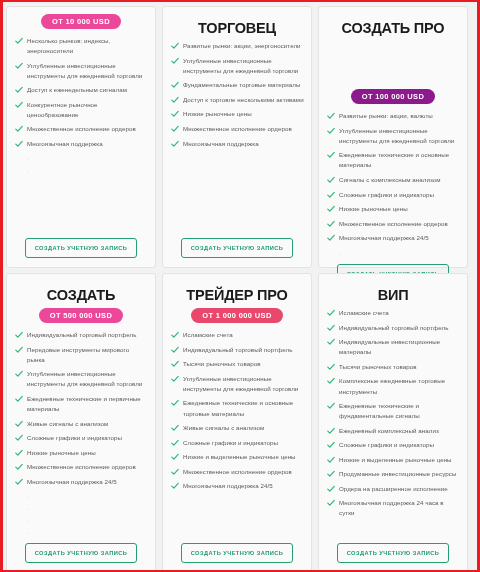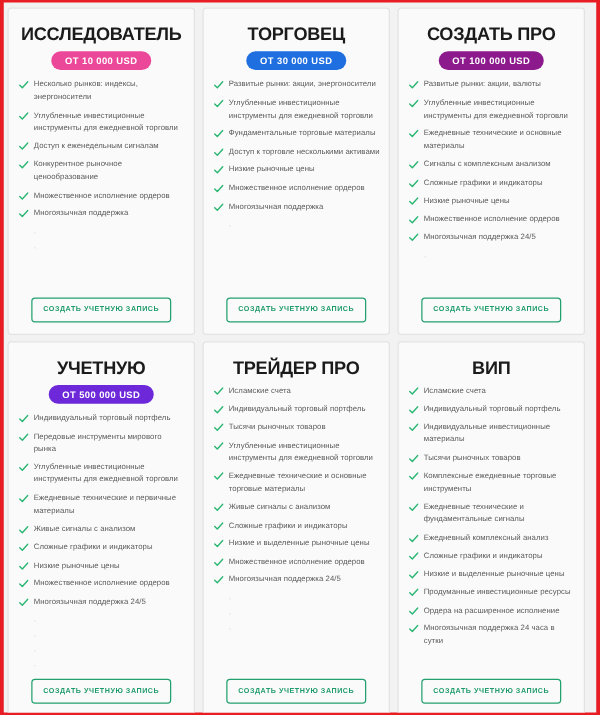--- a/index.html
+++ b/index.html
@@ -119,21 +119,20 @@
     cursor: pointer;
     white-space: nowrap;
   }
 </style>
 </head>
 <body>
 
 <div class="page-frame">
   <div class="grid" id="grid">
       <div class="card card-row-1" style="height: 262px;">
-        <div class="card-title">ИССЛЕДОВАТЕЛЬ</div>
         <div class="price-badge" style="background: #ec4899;">ОТ 10 000 USD</div>
         <ul class="features">
           <li class="feature"><span class="check-icon">
               <svg width="8" height="8" viewBox="0 0 12 12" xmlns="http://www.w3.org/2000/svg">
                 <path d="M1.2 6.2 L4.3 9.2 L10.8 2.2" fill="none" stroke="#2bb673" stroke-width="1.7" stroke-linecap="round" stroke-linejoin="round"></path>
               </svg>
             </span><span>Несколько рынков: индексы, энергоносители</span></li>
           <li class="feature"><span class="check-icon">
               <svg width="8" height="8" viewBox="0 0 12 12" xmlns="http://www.w3.org/2000/svg">
                 <path d="M1.2 6.2 L4.3 9.2 L10.8 2.2" fill="none" stroke="#2bb673" stroke-width="1.7" stroke-linecap="round" stroke-linejoin="round"></path>
@@ -161,21 +160,20 @@
             </span><span>Многоязычная поддержка</span></li>
           <li class="spacer-dot">·</li>
           <li class="spacer-dot">·</li>
         </ul>
         <div class="cta-wrap">
           <button class="cta-button">СОЗДАТЬ УЧЕТНУЮ ЗАПИСЬ</button>
         </div>
       </div>
       <div class="card card-row-1" style="height: 262px; justify-content: flex-end;">
         <div class="card-title">ТОРГОВЕЦ</div>
-        <div class="price-badge" style="background: rgb(31, 111, 224);">ОТ 30 000 USD</div>
         <ul class="features">
           <li class="feature"><span class="check-icon">
               <svg width="8" height="8" viewBox="0 0 12 12" xmlns="http://www.w3.org/2000/svg">
                 <path d="M1.2 6.2 L4.3 9.2 L10.8 2.2" fill="none" stroke="#2bb673" stroke-width="1.7" stroke-linecap="round" stroke-linejoin="round"></path>
               </svg>
             </span><span>Развитые рынки: акции, энергоносители</span></li>
           <li class="feature"><span class="check-icon">
               <svg width="8" height="8" viewBox="0 0 12 12" xmlns="http://www.w3.org/2000/svg">
                 <path d="M1.2 6.2 L4.3 9.2 L10.8 2.2" fill="none" stroke="#2bb673" stroke-width="1.7" stroke-linecap="round" stroke-linejoin="round"></path>
               </svg>
@@ -206,21 +204,21 @@
               </svg>
             </span><span>Многоязычная поддержка</span></li>
           <li class="spacer-dot">·</li>
         </ul>
         <div class="cta-wrap">
           <button class="cta-button">СОЗДАТЬ УЧЕТНУЮ ЗАПИСЬ</button>
         </div>
       </div>
       <div class="card card-row-1" style="height: 262px;">
         <div class="card-title">СОЗДАТЬ ПРО</div>
-        <div class="price-badge" style="background: rgb(140, 26, 140);">ОТ 100 000 USD</div>
+        <div class="price-badge" style="background: rgb(140, 26, 140); margin-top: 48px;">ОТ 100 000 USD</div>
         <ul class="features">
           <li class="feature"><span class="check-icon">
               <svg width="8" height="8" viewBox="0 0 12 12" xmlns="http://www.w3.org/2000/svg">
                 <path d="M1.2 6.2 L4.3 9.2 L10.8 2.2" fill="none" stroke="#2bb673" stroke-width="1.7" stroke-linecap="round" stroke-linejoin="round"></path>
               </svg>
             </span><span>Развитые рынки: акции, валюты</span></li>
           <li class="feature"><span class="check-icon">
               <svg width="8" height="8" viewBox="0 0 12 12" xmlns="http://www.w3.org/2000/svg">
                 <path d="M1.2 6.2 L4.3 9.2 L10.8 2.2" fill="none" stroke="#2bb673" stroke-width="1.7" stroke-linecap="round" stroke-linejoin="round"></path>
               </svg>
@@ -255,22 +253,22 @@
                 <path d="M1.2 6.2 L4.3 9.2 L10.8 2.2" fill="none" stroke="#2bb673" stroke-width="1.7" stroke-linecap="round" stroke-linejoin="round"></path>
               </svg>
             </span><span>Многоязычная поддержка 24/5</span></li>
           <li class="spacer-dot">·</li>
         </ul>
         <div class="cta-wrap">
           <button class="cta-button">СОЗДАТЬ УЧЕТНУЮ ЗАПИСЬ</button>
         </div>
       </div>
       <div class="card card-row-2">
-        <div class="card-title">УЧЕТНУЮ</div>
-        <div class="price-badge" style="background: #6d28d9;">ОТ 500 000 USD</div>
+        <div class="card-title">СОЗДАТЬ</div>
+        <div class="price-badge" style="background: #ec4899;">ОТ 500 000 USD</div>
         <ul class="features">
           <li class="feature"><span class="check-icon">
               <svg width="8" height="8" viewBox="0 0 12 12" xmlns="http://www.w3.org/2000/svg">
                 <path d="M1.2 6.2 L4.3 9.2 L10.8 2.2" fill="none" stroke="#2bb673" stroke-width="1.7" stroke-linecap="round" stroke-linejoin="round"></path>
               </svg>
             </span><span>Индивидуальный торговый портфель</span></li>
           <li class="feature"><span class="check-icon">
               <svg width="8" height="8" viewBox="0 0 12 12" xmlns="http://www.w3.org/2000/svg">
                 <path d="M1.2 6.2 L4.3 9.2 L10.8 2.2" fill="none" stroke="#2bb673" stroke-width="1.7" stroke-linecap="round" stroke-linejoin="round"></path>
               </svg>
@@ -314,20 +312,21 @@
           <li class="spacer-dot">·</li>
           <li class="spacer-dot">·</li>
           <li class="spacer-dot">·</li>
         </ul>
         <div class="cta-wrap">
           <button class="cta-button">СОЗДАТЬ УЧЕТНУЮ ЗАПИСЬ</button>
         </div>
       </div>
       <div class="card card-row-2">
         <div class="card-title">ТРЕЙДЕР ПРО</div>
+        <div class="price-badge" style="background: rgb(232, 72, 107);">ОТ 1 000 000 USD</div>
         <ul class="features">
           <li class="feature"><span class="check-icon">
               <svg width="8" height="8" viewBox="0 0 12 12" xmlns="http://www.w3.org/2000/svg">
                 <path d="M1.2 6.2 L4.3 9.2 L10.8 2.2" fill="none" stroke="#2bb673" stroke-width="1.7" stroke-linecap="round" stroke-linejoin="round"></path>
               </svg>
             </span><span>Исламские счета</span></li>
           <li class="feature"><span class="check-icon">
               <svg width="8" height="8" viewBox="0 0 12 12" xmlns="http://www.w3.org/2000/svg">
                 <path d="M1.2 6.2 L4.3 9.2 L10.8 2.2" fill="none" stroke="#2bb673" stroke-width="1.7" stroke-linecap="round" stroke-linejoin="round"></path>
               </svg>

